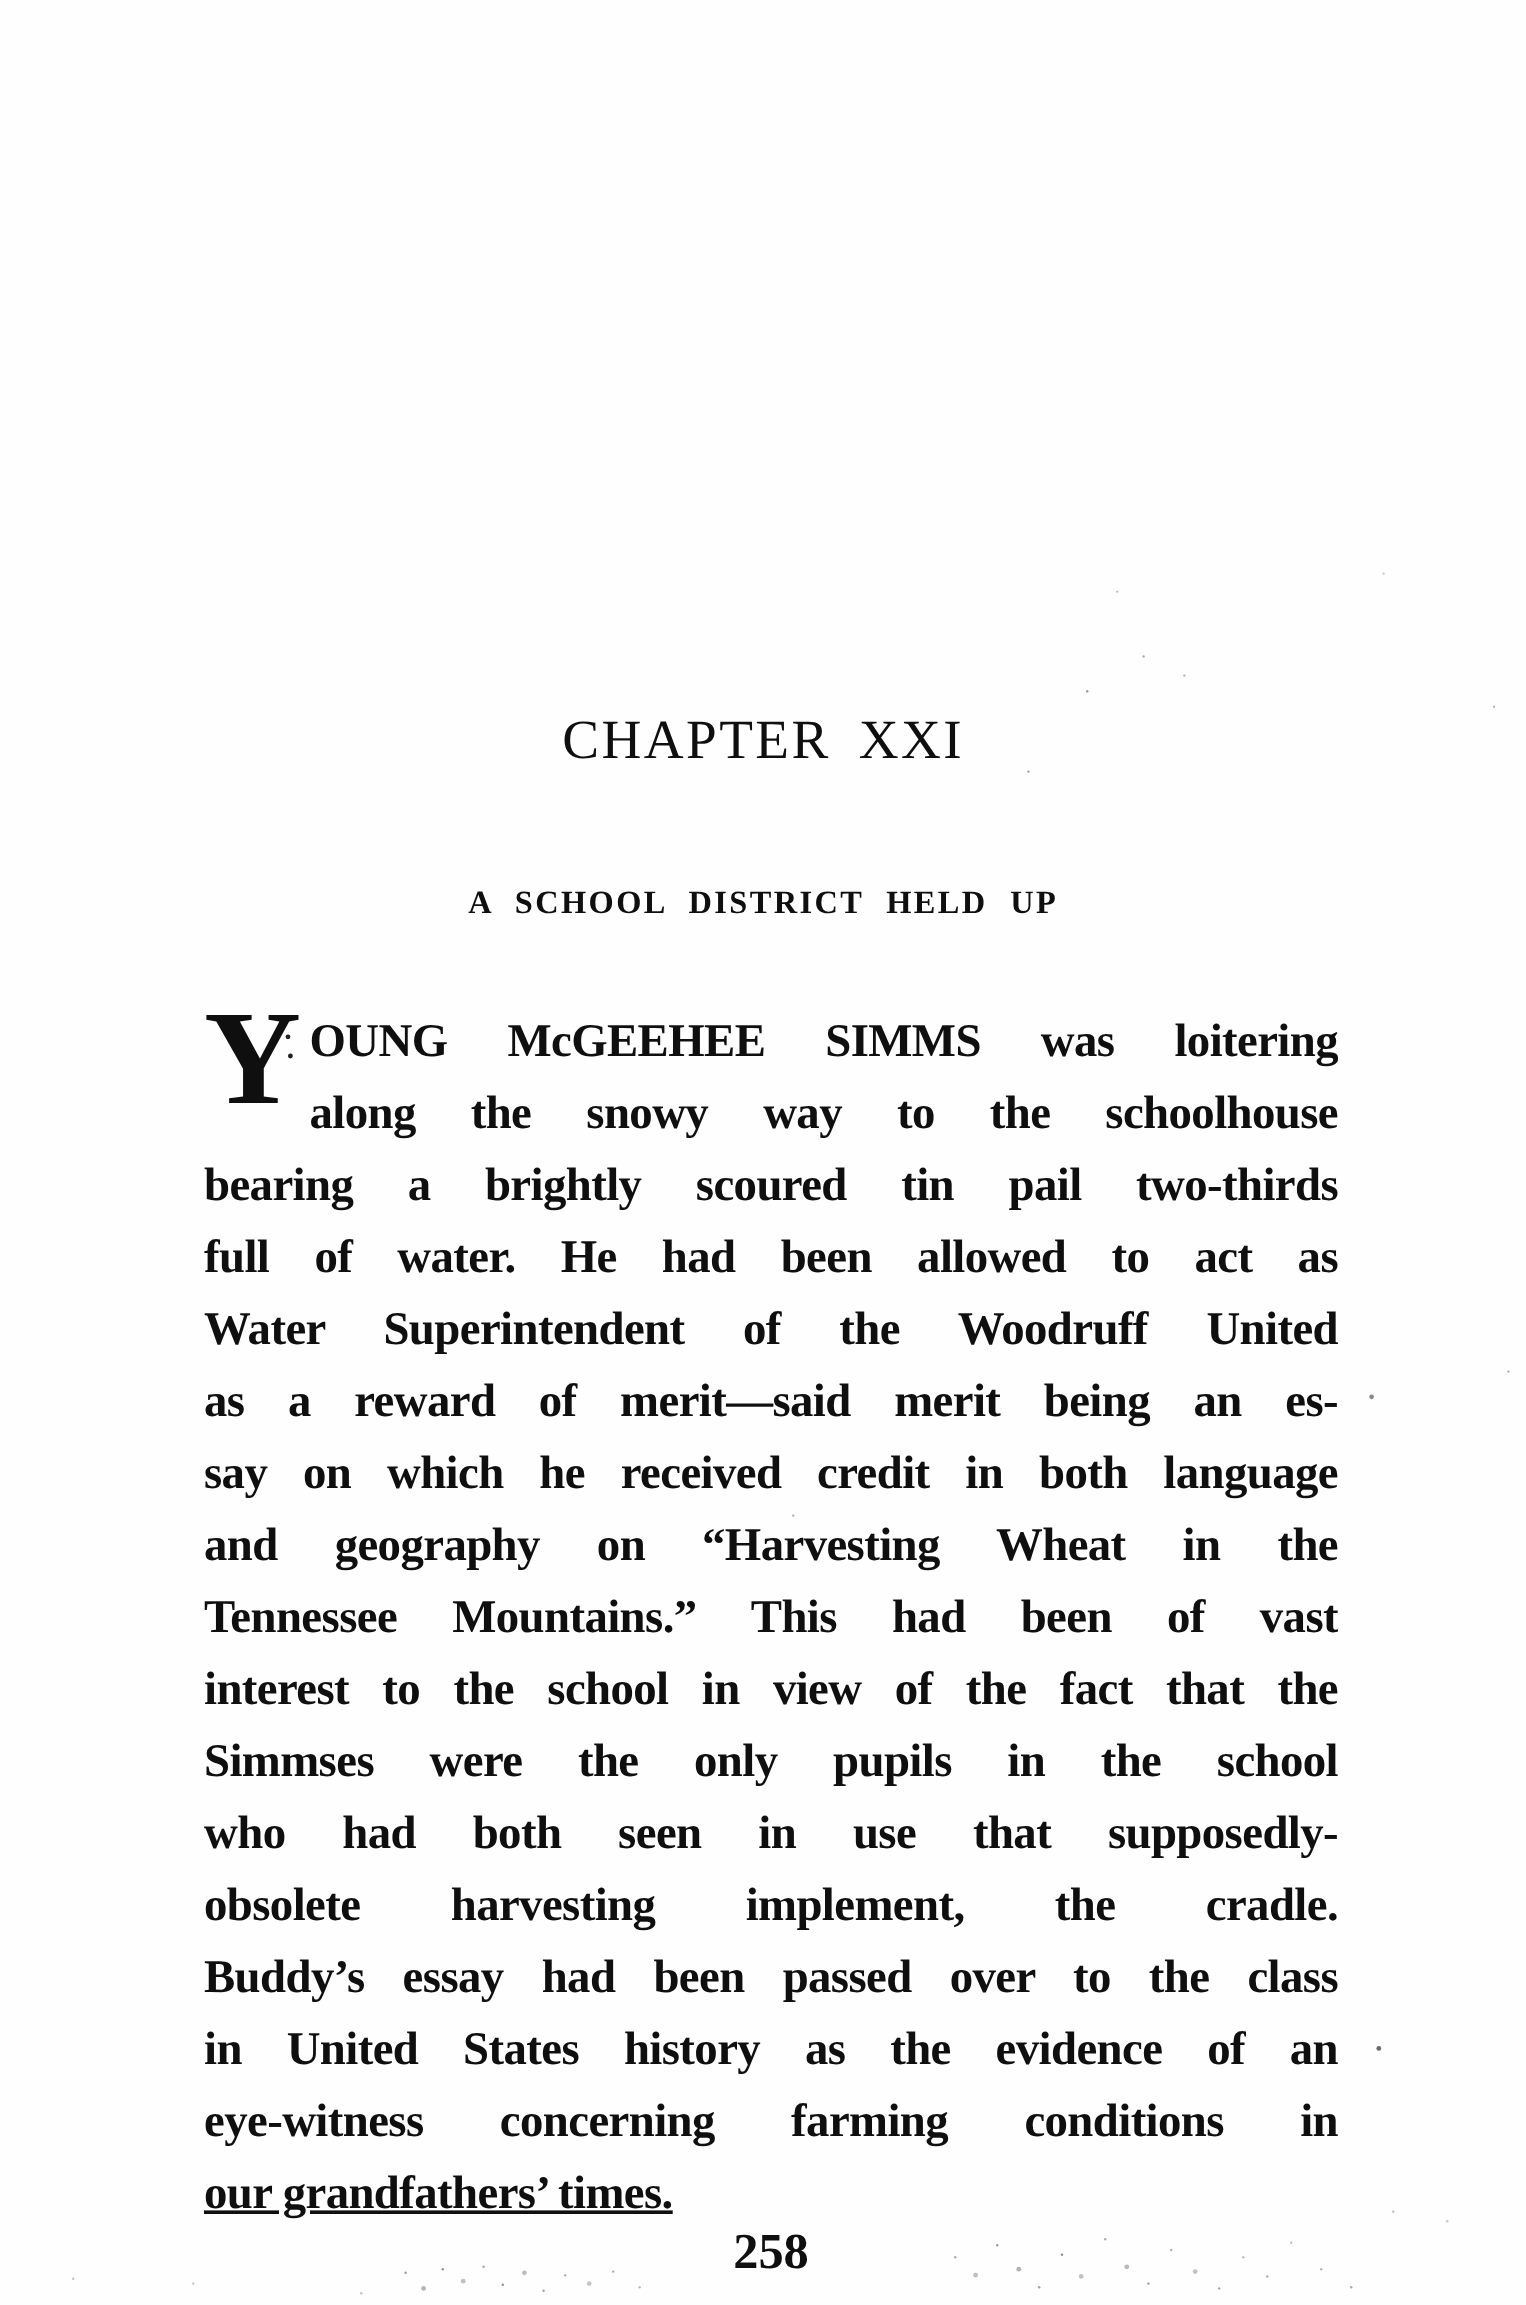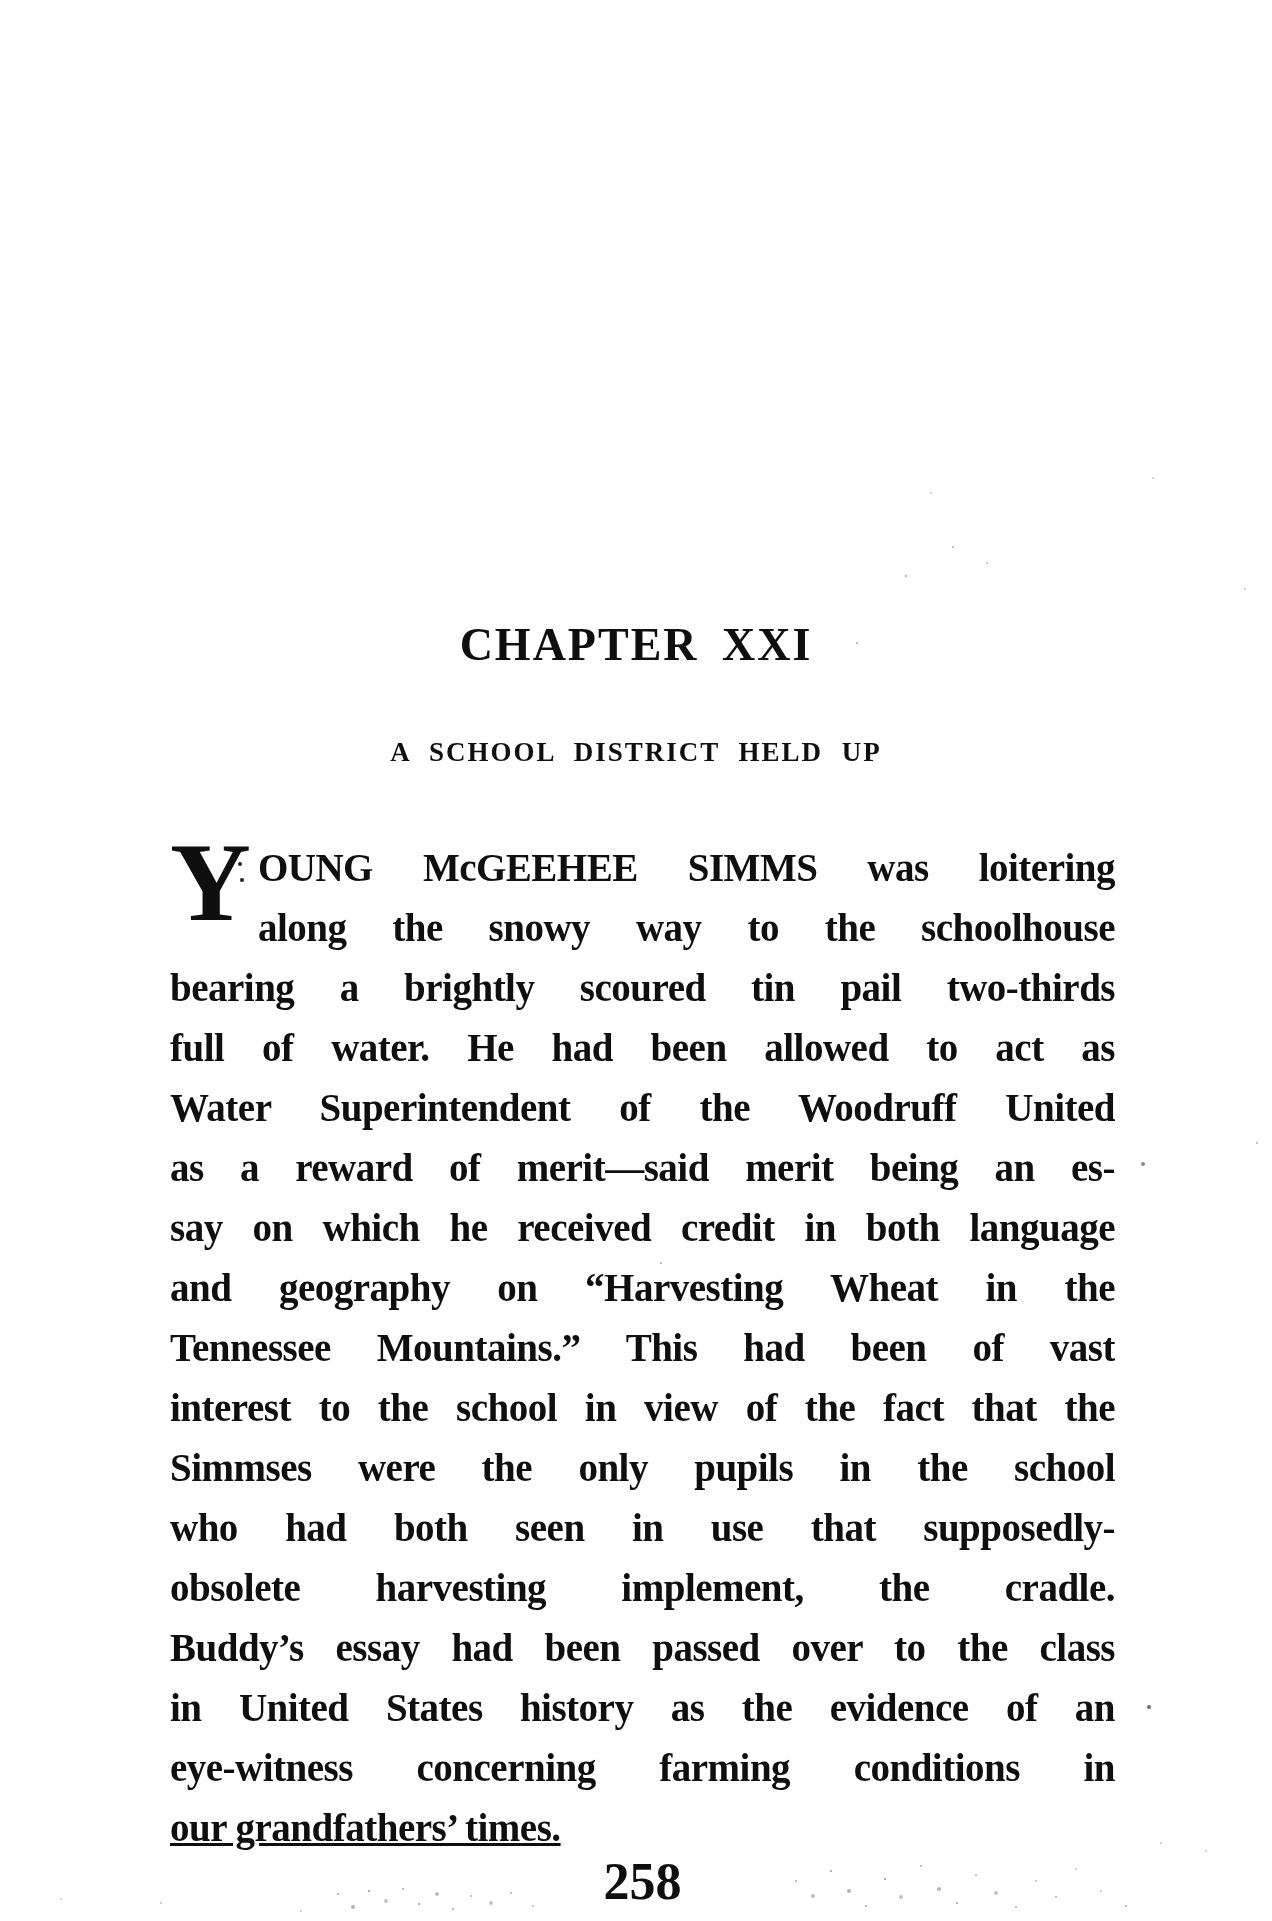--- a/index.html
+++ b/index.html
@@ -11,26 +11,26 @@
     position: relative;
     width: 1272px;
     height: 1921px;
     background: #fefefe;
     overflow: hidden;
     font-family: "Liberation Serif", "DejaVu Serif", serif;
     color: #0f0f0f;
   }
   .chapter-heading {
     position: absolute;
-    top: 622px;
+    top: 594px;
     left: 0;
     width: 1272px;
     text-align: center;
     font-size: 46px;
-    font-weight: 700;
+    font-weight: 400;
     letter-spacing: 2px;
     word-spacing: 10px;
     line-height: 1;
   }
   .chapter-subtitle {
     position: absolute;
     top: 739px;
     left: 0;
     width: 1272px;
     text-align: center;
@@ -69,21 +69,21 @@
   .para-line:last-child {
     text-align-last: left;
     text-decoration: underline;
   }
   .page-number {
     position: absolute;
     top: 1856px;
     left: 170px;
     width: 945px;
     text-align: center;
-    font-size: 52px;
+    font-size: 42px;
     font-weight: 700;
     line-height: 1;
   }
   .scan-noise {
     position: absolute;
     top: 0;
     left: 0;
     width: 2px;
     height: 2px;
     border-radius: 50%;

